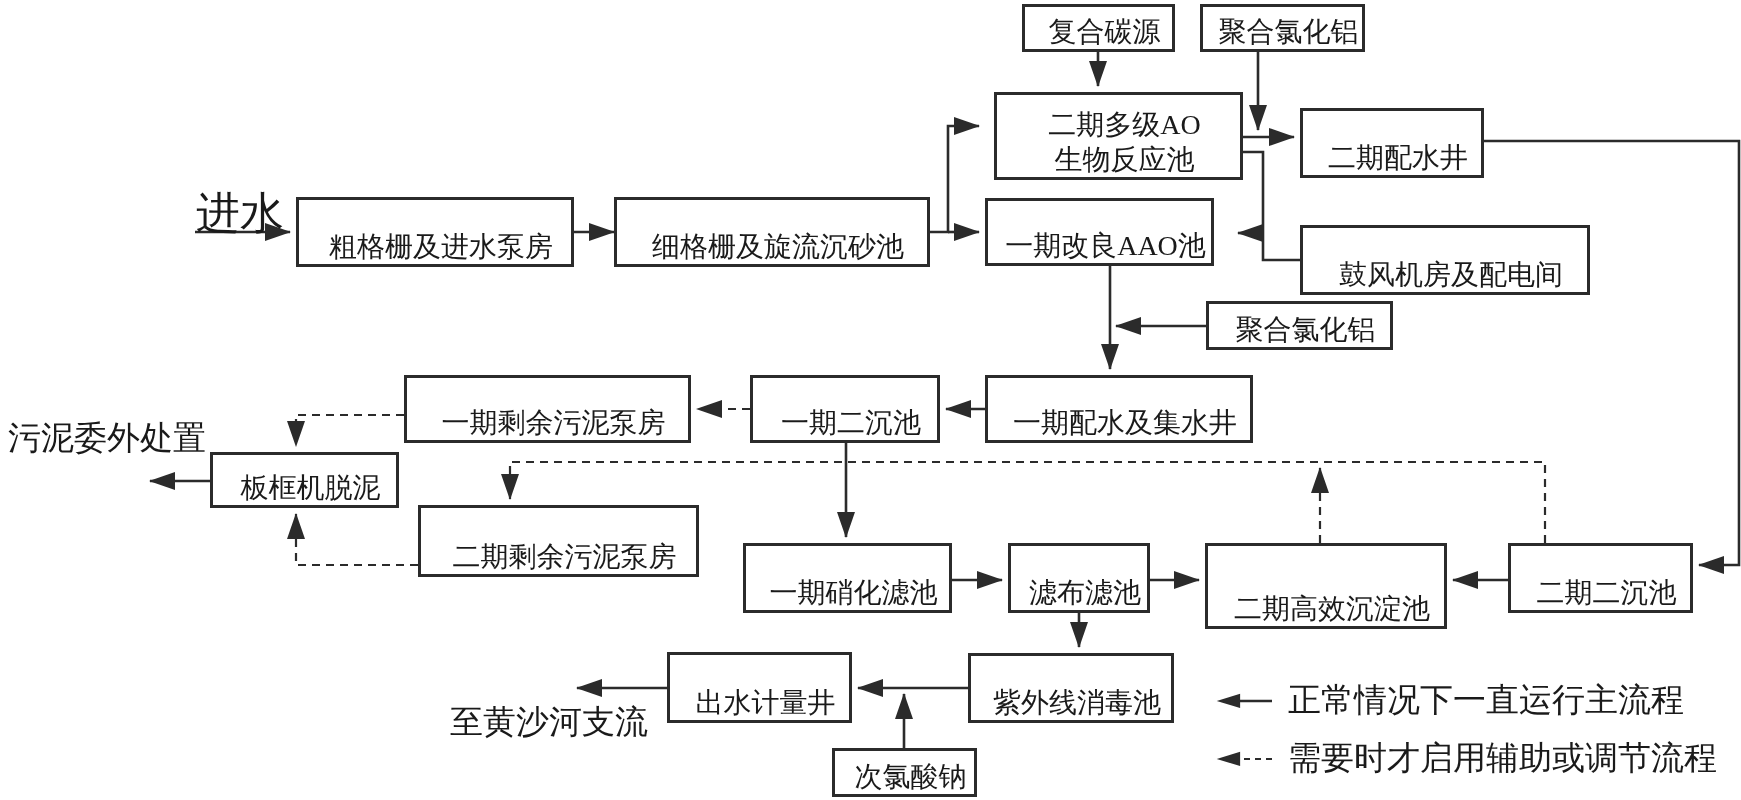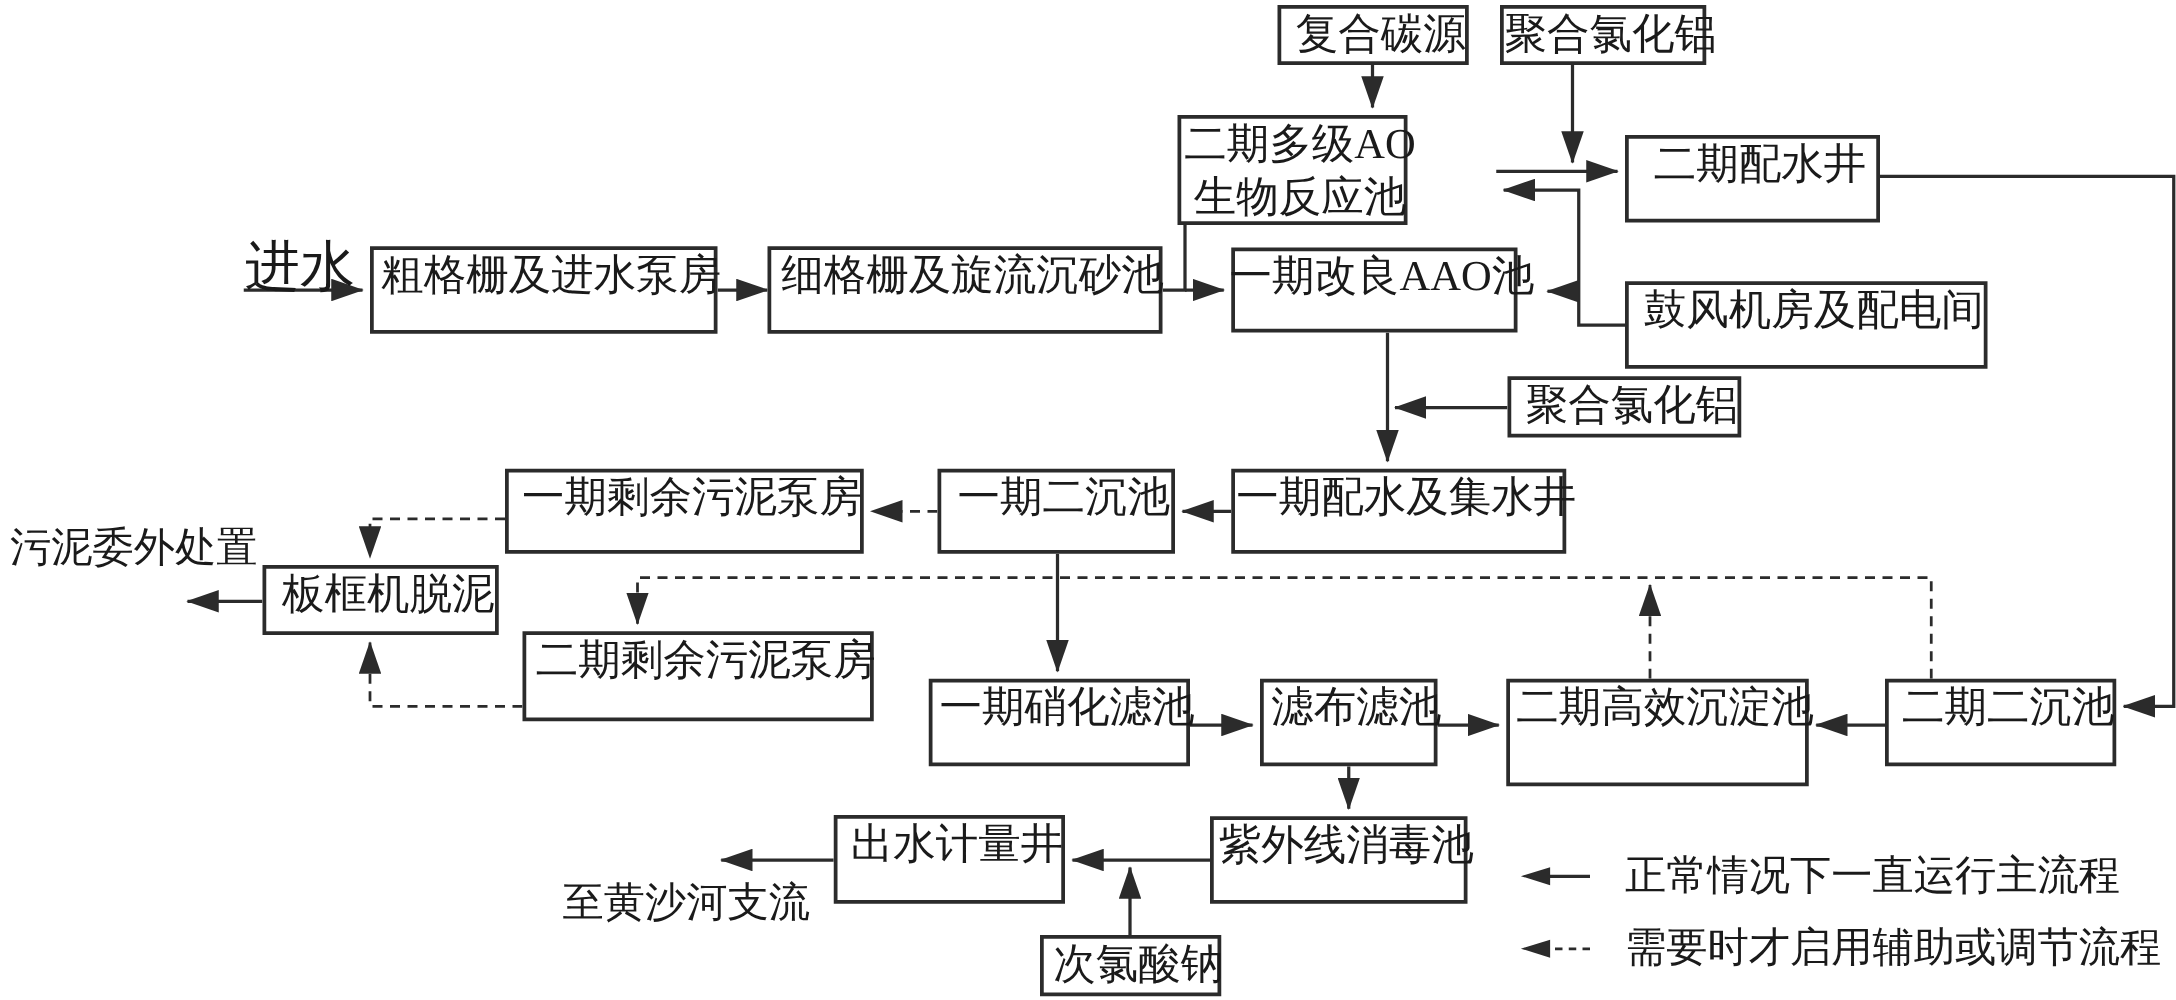--- a/index.html
+++ b/index.html
@@ -13,39 +13,39 @@
   }
   .layer{position:absolute;left:0;top:0;}
   .node{
     position:absolute;
     box-sizing:border-box;
     border:3px solid #2b2b2b;
     background:#ffffff;
     display:flex;
     flex-direction:column;
     align-items:center;
-    justify-content:flex-start;
+    justify-content:flex-end;
     text-align:center;
-    font-size:34px;
+    font-size:28px;
     line-height:1.25;
     white-space:nowrap;
     z-index:2;
     padding-left:12px;
   }
   .flabel{
     position:absolute;
     font-size:33px;
     white-space:nowrap;
     z-index:2;
   }
   .legend-row{
     position:absolute;
     display:flex;
     align-items:center;
-    gap:26px;
+    gap:14px;
     font-size:33px;
     white-space:nowrap;
     z-index:2;
   }
   .legend-row svg{display:block;}
 </style>
 </head>
 <body>
 
 <div class="canvas">
@@ -90,25 +90,25 @@
       <path d="M1320,543 V468" marker-end="url(#arr)"></path>
     </g>
   </svg>
 
   <div class="node" style="left:1022px;top:4px;width:153px;height:48px">
     <span>复合碳源</span>
   </div>
   <div class="node" style="left:1200px;top:4px;width:165px;height:48px">
     <span>聚合氯化铝</span>
   </div>
-  <div class="node" style="left:942px;top:92px;width:184px;height:88px">
+  <div class="node" style="left:994px;top:92px;width:249px;height:88px">
     <span>二期多级AO</span>
     <span>生物反应池</span>
   </div>
-  <div class="node" style="left:1300px;top:108px;width:204px;height:70px">
+  <div class="node" style="left:1300px;top:108px;width:184px;height:70px">
     <span>二期配水井</span>
   </div>
   <div class="node" style="left:296px;top:197px;width:278px;height:70px">
     <span>粗格栅及进水泵房</span>
   </div>
   <div class="node" style="left:614px;top:197px;width:316px;height:70px">
     <span>细格栅及旋流沉砂池</span>
   </div>
   <div class="node" style="left:985px;top:198px;width:229px;height:68px">
     <span>一期改良AAO池</span>

